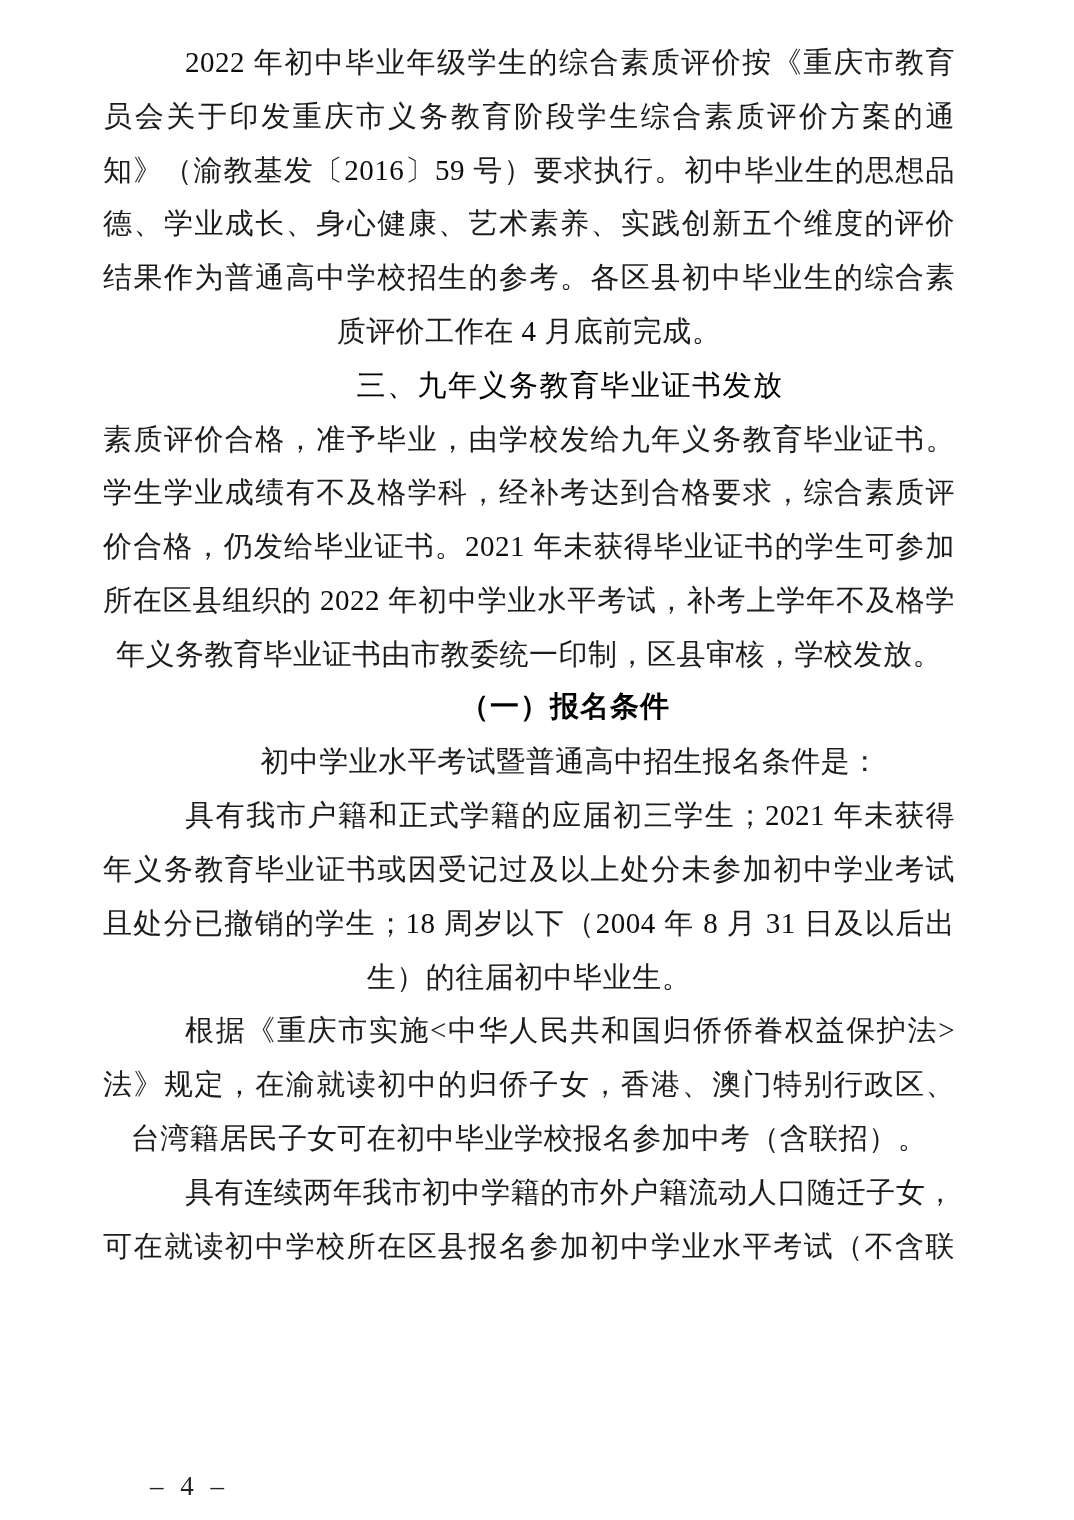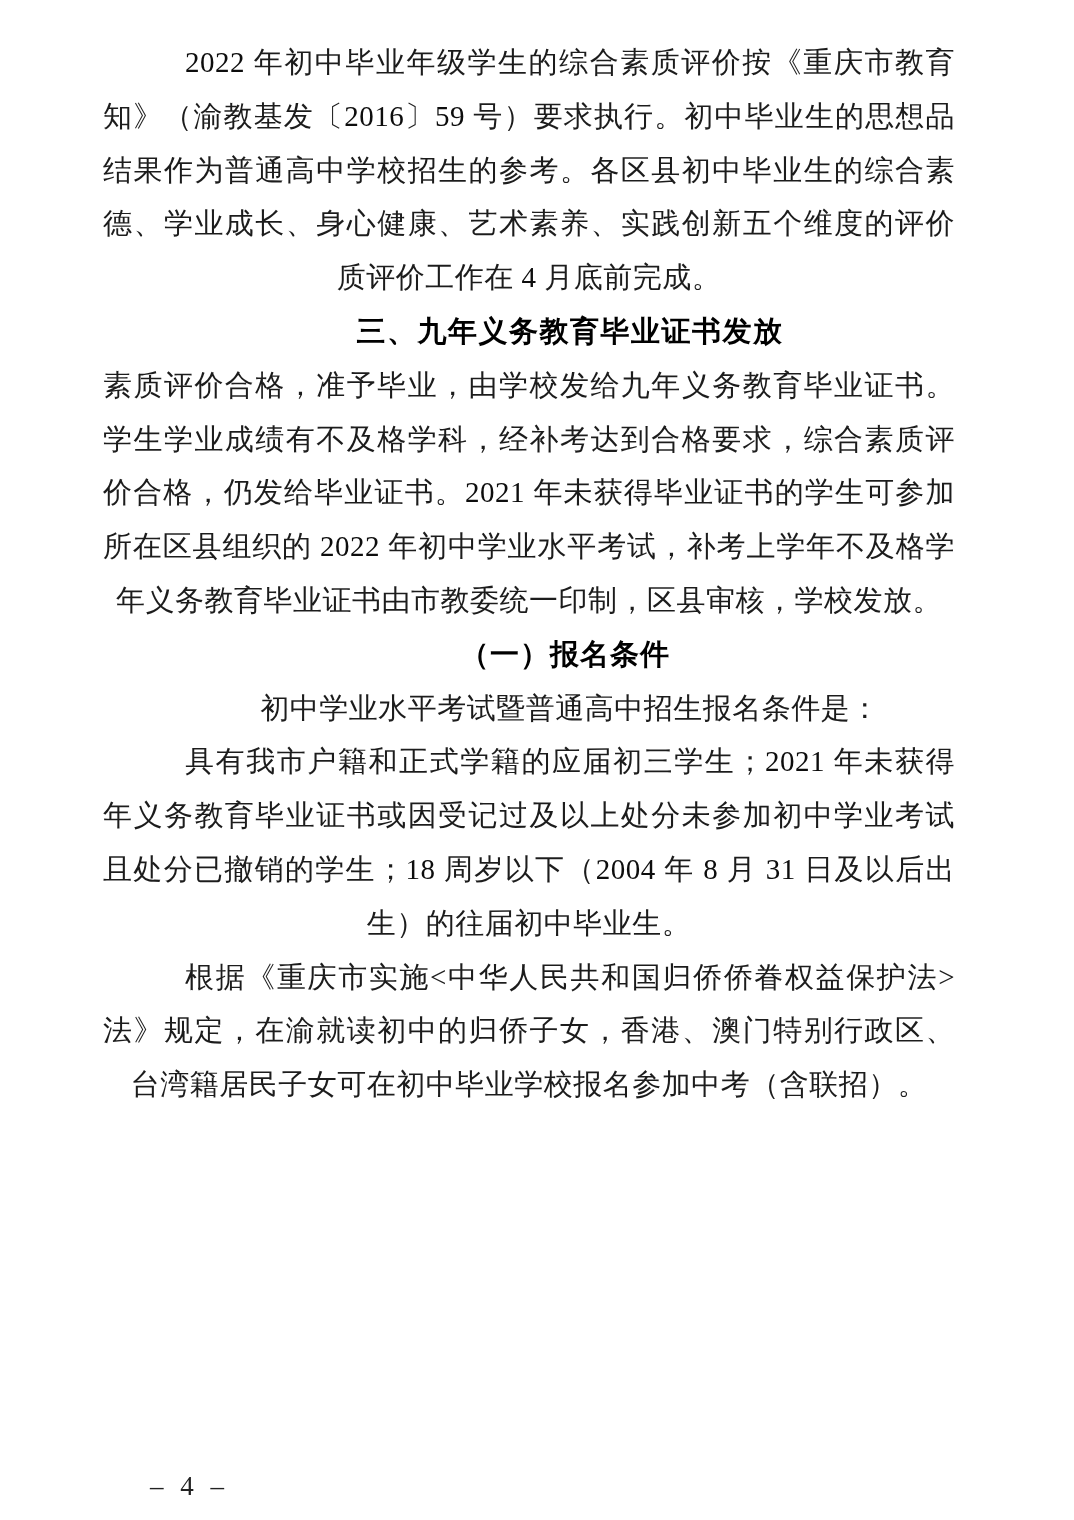--- a/index.html
+++ b/index.html
@@ -31,26 +31,26 @@
     text-align: center;
     white-space: normal;
   }
   .line.fill {
     text-align: justify;
     text-align-last: justify;
   }
   .line.indent { padding-left: 82px; }
   .block-heading1 .line {
     font-family: "Liberation Sans", sans-serif;
-    font-weight: 700;
+    font-weight: 400;
     color: #000000;
     letter-spacing: 1.5px;
   }
   .block-heading2 .line {
-    font-family: Liberation Serif, serif;
+    font-family: Liberation Mono, monospace;
     font-weight: 700;
     color: #000000;
     letter-spacing: 1px;
   }
   .block-heading2 .line.indent { padding-left: 72px; }
   .num {
     font-weight: 400;
     color: #0d0d0d;
   }
   .footer {
@@ -64,23 +64,24 @@
     font-family: "Liberation Serif", serif;
   }
 </style>
 </head>
 <body>
 
 <div class="page">
   <div class="content" id="document-body">
       <div class="block block-body">
         <div class="line indent fill"><span class="num">2022</span> 年初中毕业年级学生的综合素质评价按《重庆市教育委</div>
+        <div class="line fill">员会关于印发重庆市义务教育阶段学生综合素质评价方案的通</div>
         <div class="line fill">知》（渝教基发〔<span class="num">2016</span>〕<span class="num">59</span> 号）要求执行。初中毕业生的思想品</div>
+        <div class="line fill">德、学业成长、身心健康、艺术素养、实践创新五个维度的评价</div>
         <div class="line fill">结果作为普通高中学校招生的参考。各区县初中毕业生的综合素</div>
-        <div class="line fill">德、学业成长、身心健康、艺术素养、实践创新五个维度的评价</div>
         <div class="line">质评价工作在 <span class="num">4</span> 月底前完成。</div>
       </div>
       <div class="block block-heading1">
         <div class="line indent">三、九年义务教育毕业证书发放</div>
       </div>
       <div class="block block-body">
         <div class="line fill">素质评价合格，准予毕业，由学校发给九年义务教育毕业证书。</div>
         <div class="line fill">学生学业成绩有不及格学科，经补考达到合格要求，综合素质评</div>
         <div class="line fill">价合格，仍发给毕业证书。<span class="num">2021</span> 年未获得毕业证书的学生可参加</div>
         <div class="line fill">所在区县组织的 <span class="num">2022</span> 年初中学业水平考试，补考上学年不及格学</div>
@@ -96,15 +97,19 @@
         <div class="line indent fill">具有我市户籍和正式学籍的应届初三学生；<span class="num">2021</span> 年未获得九</div>
         <div class="line fill">年义务教育毕业证书或因受记过及以上处分未参加初中学业考试</div>
         <div class="line fill">且处分已撤销的学生；<span class="num">18</span> 周岁以下（<span class="num">2004</span> 年 <span class="num">8</span> 月 <span class="num">31</span> 日及以后出</div>
         <div class="line">生）的往届初中毕业生。</div>
       </div>
       <div class="block block-body">
         <div class="line indent fill">根据《重庆市实施&lt;中华人民共和国归侨侨眷权益保护法&gt;办</div>
         <div class="line fill">法》规定，在渝就读初中的归侨子女，香港、澳门特别行政区、</div>
         <div class="line">台湾籍居民子女可在初中毕业学校报名参加中考（含联招）。</div>
       </div>
+      <div class="block block-body">
+        <div class="line indent fill">具有连续两年我市初中学籍的市外户籍流动人口随迁子女，</div>
+        <div class="line fill">可在就读初中学校所在区县报名参加初中学业水平考试（不含联</div>
+      </div>
     </div>
   <div class="footer">– 4 –</div>
 </div>
 
 </body></html>

